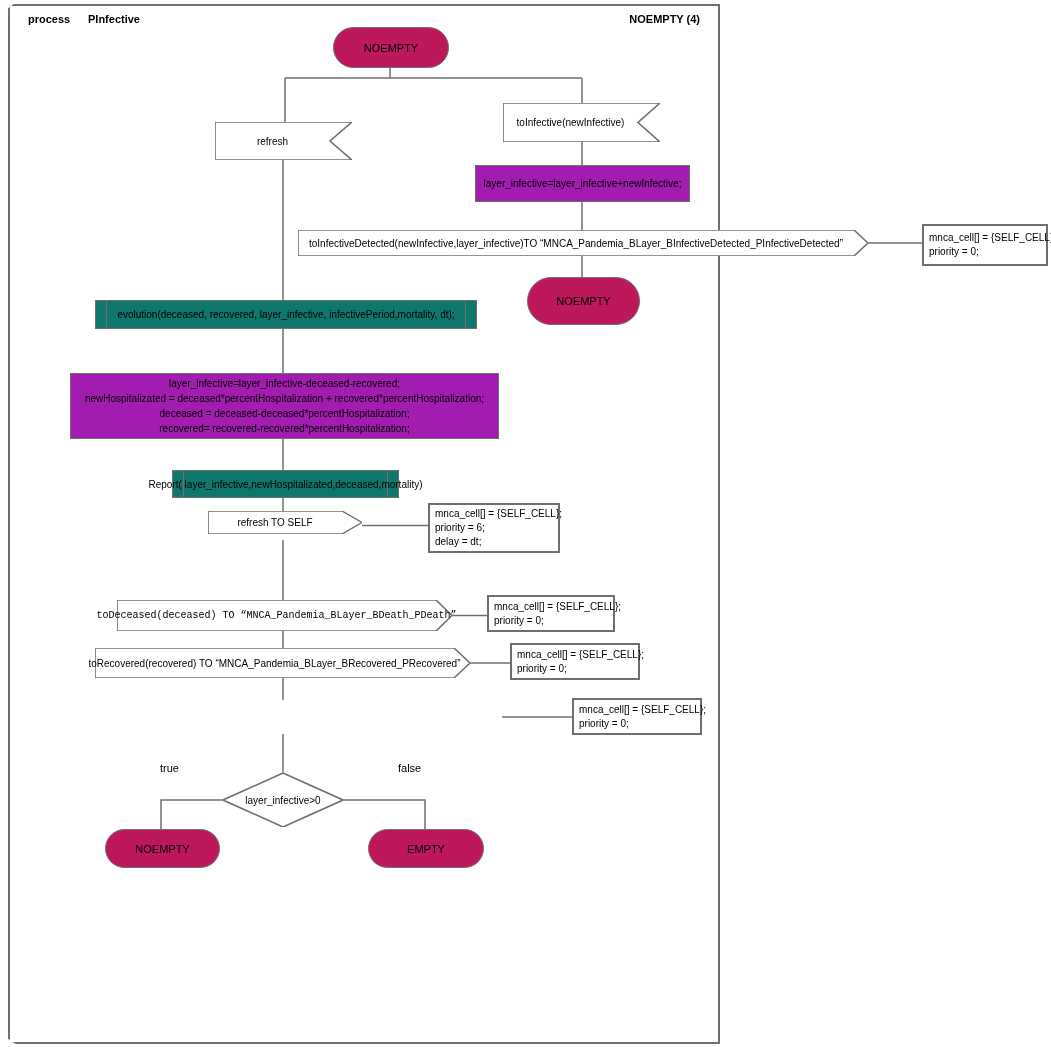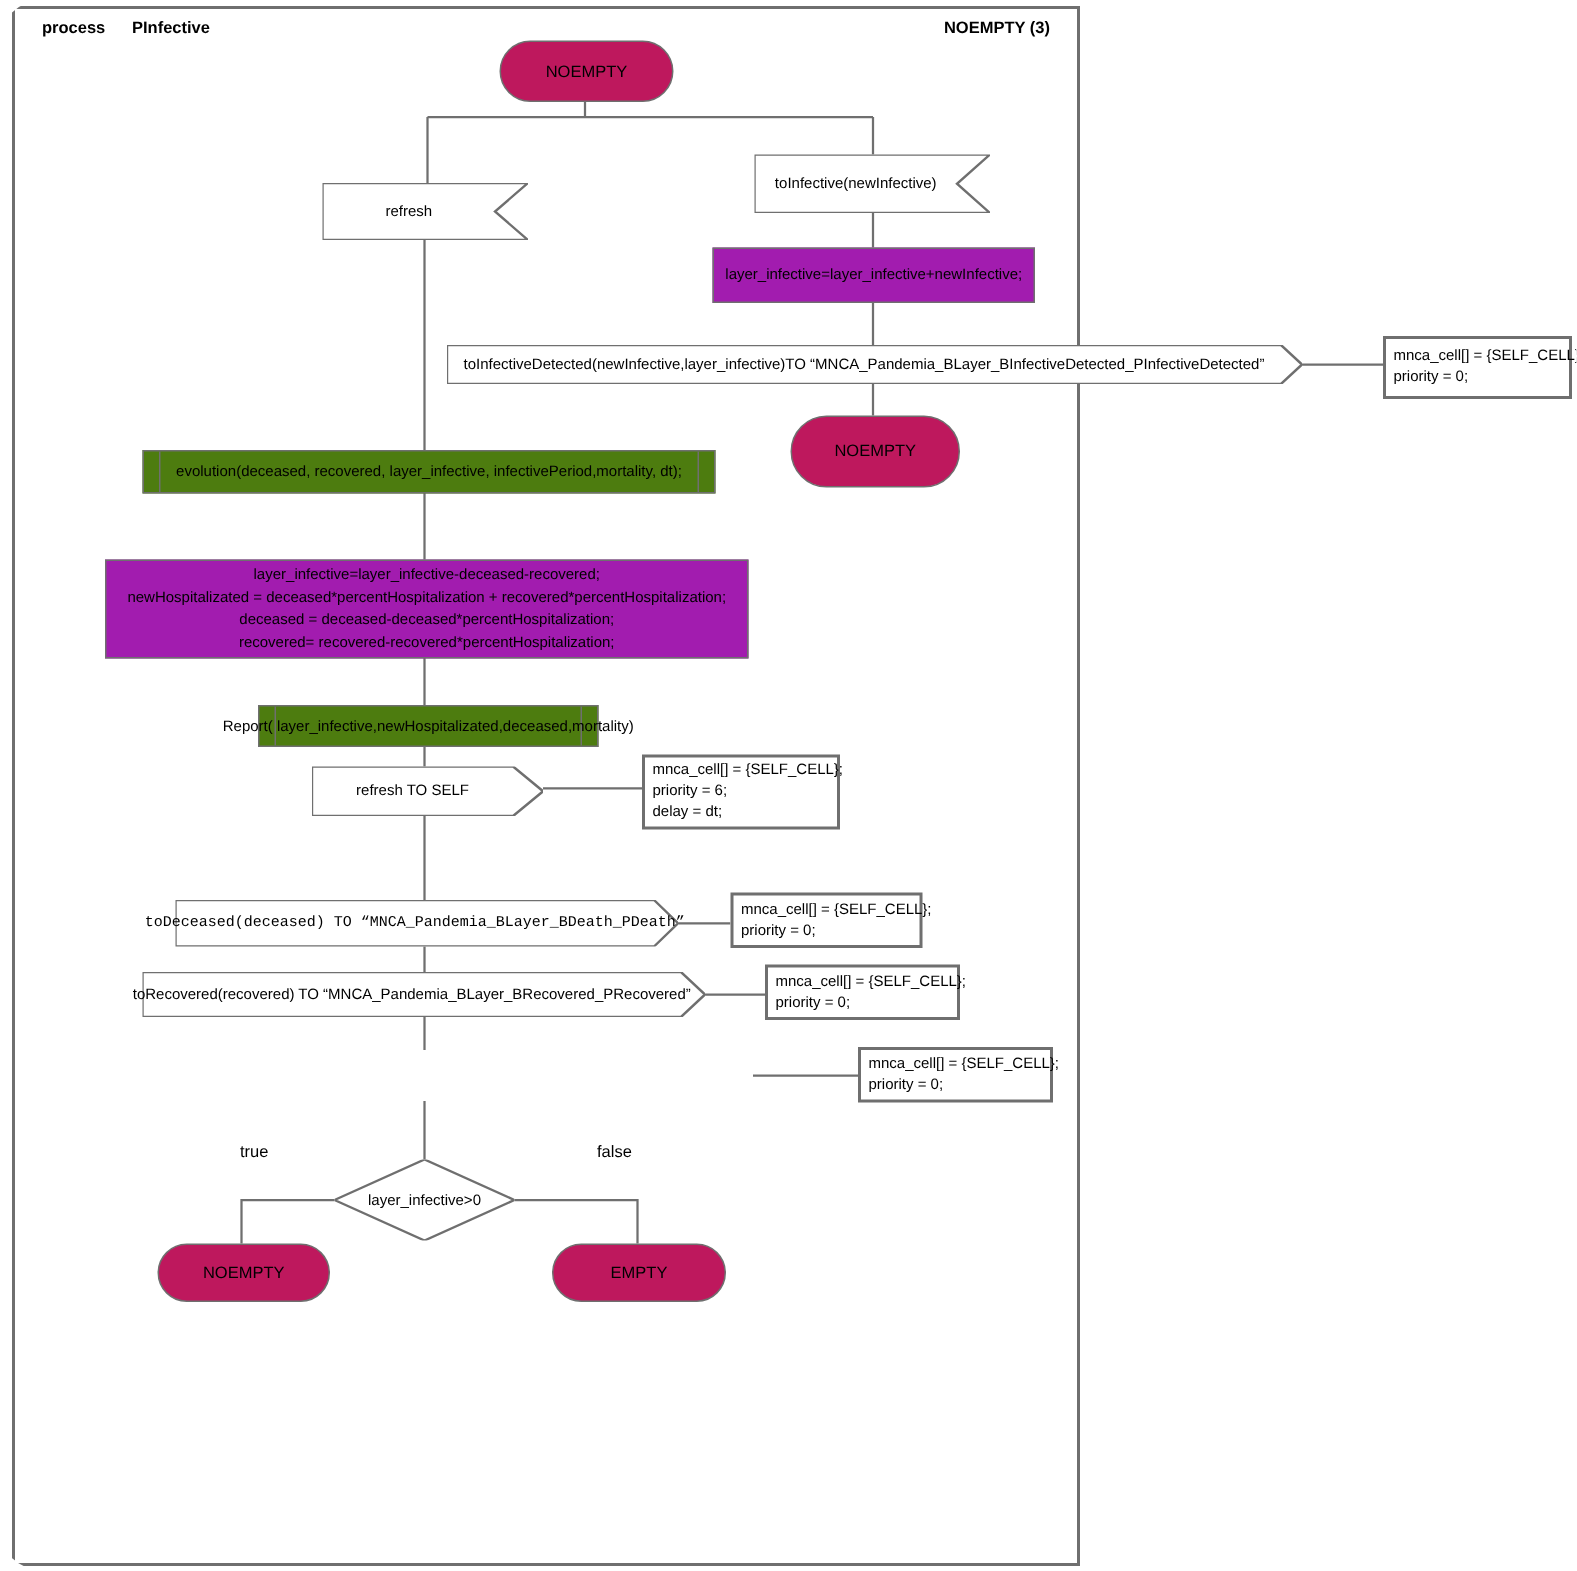--- a/index.html
+++ b/index.html
@@ -16,21 +16,21 @@
   .node{z-index:2;}
   .pill{
     background:#be185d;border:1.5px solid #6f6f6f;border-radius:999px;
     display:flex;align-items:center;justify-content:center;font-size:11px;
   }
   .box{
     background:#a21caf;border:1.5px solid #6f6f6f;
     display:flex;align-items:center;justify-content:center;
     font-size:10px;white-space:nowrap;
   }
-  .callbox{background:#4d7c0f;border:1.5px solid #6f6f6f;}
+  .callbox{background:#0f766e;border:1.5px solid #6f6f6f;}
   .callbar{position:absolute;top:0;bottom:0;width:0;border-left:1.5px solid #6f6f6f;}
   .callbar.l{left:10px;} .callbar.r{right:10px;}
   .call-label{
     position:absolute;inset:0;display:flex;align-items:center;justify-content:center;
     font-size:10px;white-space:nowrap;overflow:visible;
   }
   .shape-svg{position:absolute;left:0;top:0;width:100%;height:100%;display:block;}
   .shape-svg polygon{fill:#fff;stroke:#6f6f6f;stroke-width:1.6;}
   .shape-label{
     position:absolute;inset:0;display:flex;align-items:center;justify-content:center;
@@ -47,21 +47,21 @@
 </style>
 </head>
 <body>
 
 <div id="canvas">
 
   <div id="frame" class="abs"></div>
 
   <div class="abs hdr" style="left:28px;top:13px;">process</div>
   <div class="abs hdr" style="left:88px;top:13px;">PInfective</div>
-  <div class="abs hdr" style="left:590px;top:13px;width:110px;text-align:right;">NOEMPTY (3)</div>
+  <div class="abs hdr" style="left:590px;top:13px;width:110px;text-align:right;">NOEMPTY (4)</div>
 
   <svg id="connectors" class="abs" width="1051" height="1047">
     <path d="M390,66 V78 M285,78 H582 M285,78 V122 M582,78 V103
              M582,142 V165 M582,200 V230 M582,256 V277
              M868,243 H922
              M283,160 V300 M283,327 V373 M283,437 V470 M283,496 V511 M283,540 V600
              M362,525.5 H428 M283,631 V648 M452,615.5 H487 M283,678 V700
              M470,663 H510 M283,734 V773 M502,717 H572
              M223,800 H161 V829 M343,800 H425 V829" fill="none" stroke="#6f6f6f" stroke-width="1.5"></path>
   </svg>
@@ -116,21 +116,21 @@
     <span>deceased = deceased-deceased*percentHospitalization;</span>
     <span>recovered= recovered-recovered*percentHospitalization;</span>
   </div>
 
   <div class="abs node callbox" style="left:172px;top:470px;width:225px;height:26px;">
     <div class="callbar l"></div>
     <div class="callbar r"></div>
     <span class="call-label">Report( layer_infective,newHospitalizated,deceased,mortality)</span>
   </div>
 
-  <div class="abs node" style="left:208px;top:511px;width:154px;height:33px;text-align:right;">
+  <div class="abs node" style="left:208px;top:511px;width:154px;height:23px;text-align:right;">
     <svg class="shape-svg" viewBox="0 0 154 29" preserveAspectRatio="none">
       <polygon points="0,0 134,0 154,14.5 134,29 0,29"></polygon>
     </svg>
     <span class="shape-label" style="padding-right:20px;">refresh TO SELF</span>
   </div>
 
   <div class="abs node param-box" style="left:428px;top:503px;width:132px;height:50px;">
     <span>mnca_cell[] = {SELF_CELL};</span>
     <span>priority = 6;</span>
     <span>delay = dt;</span>

